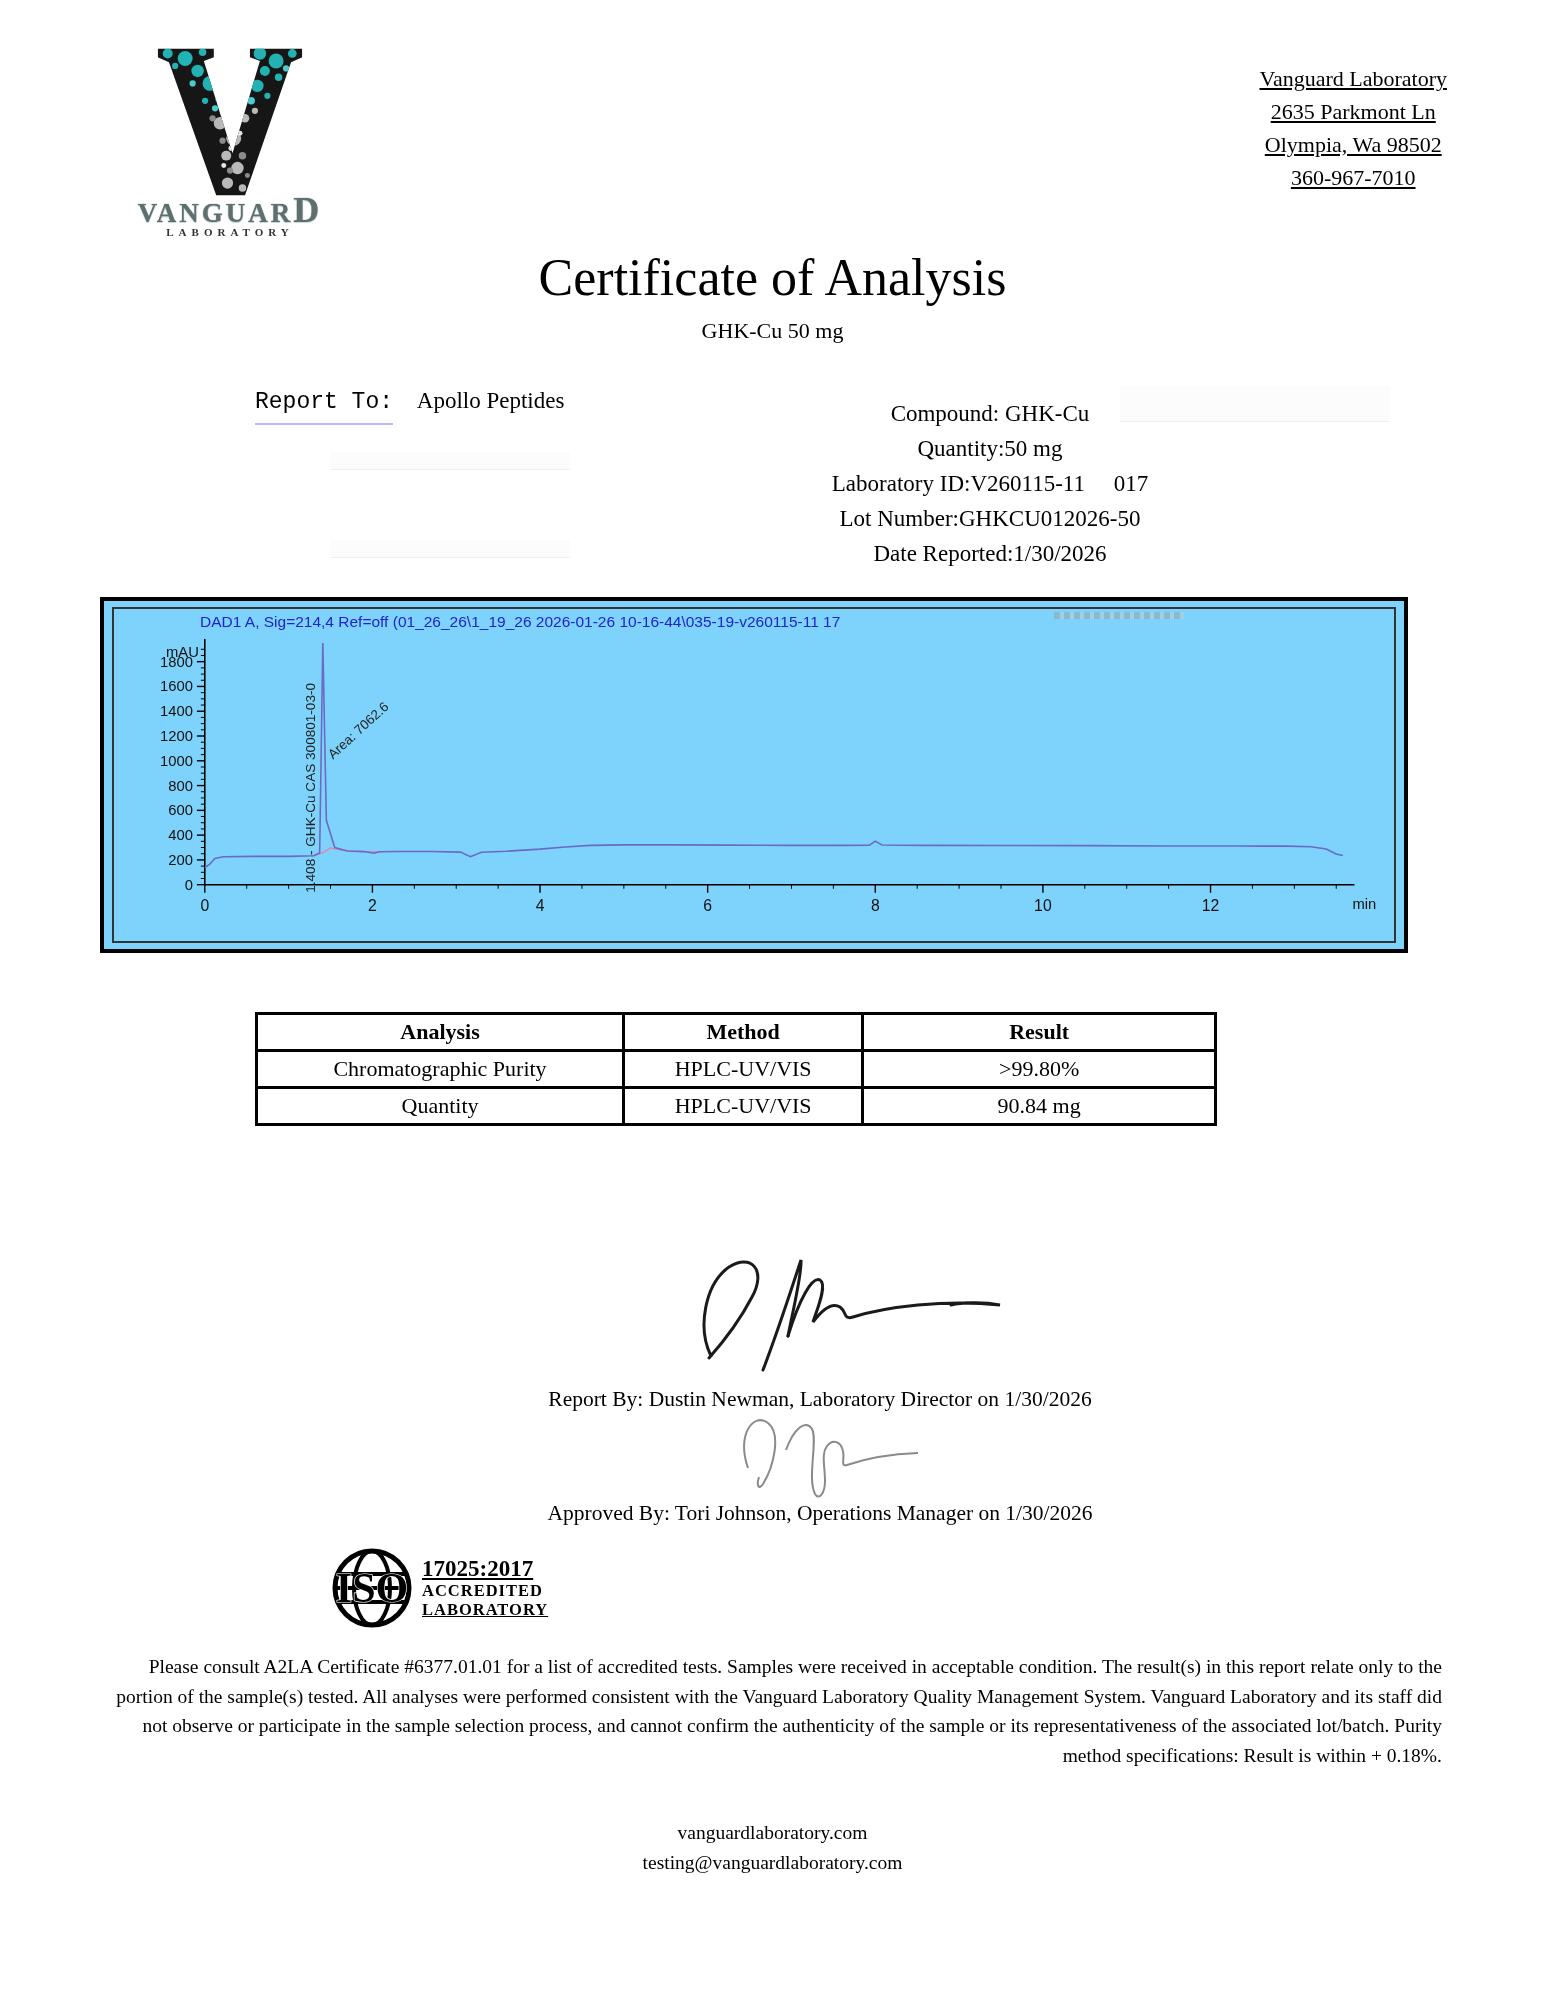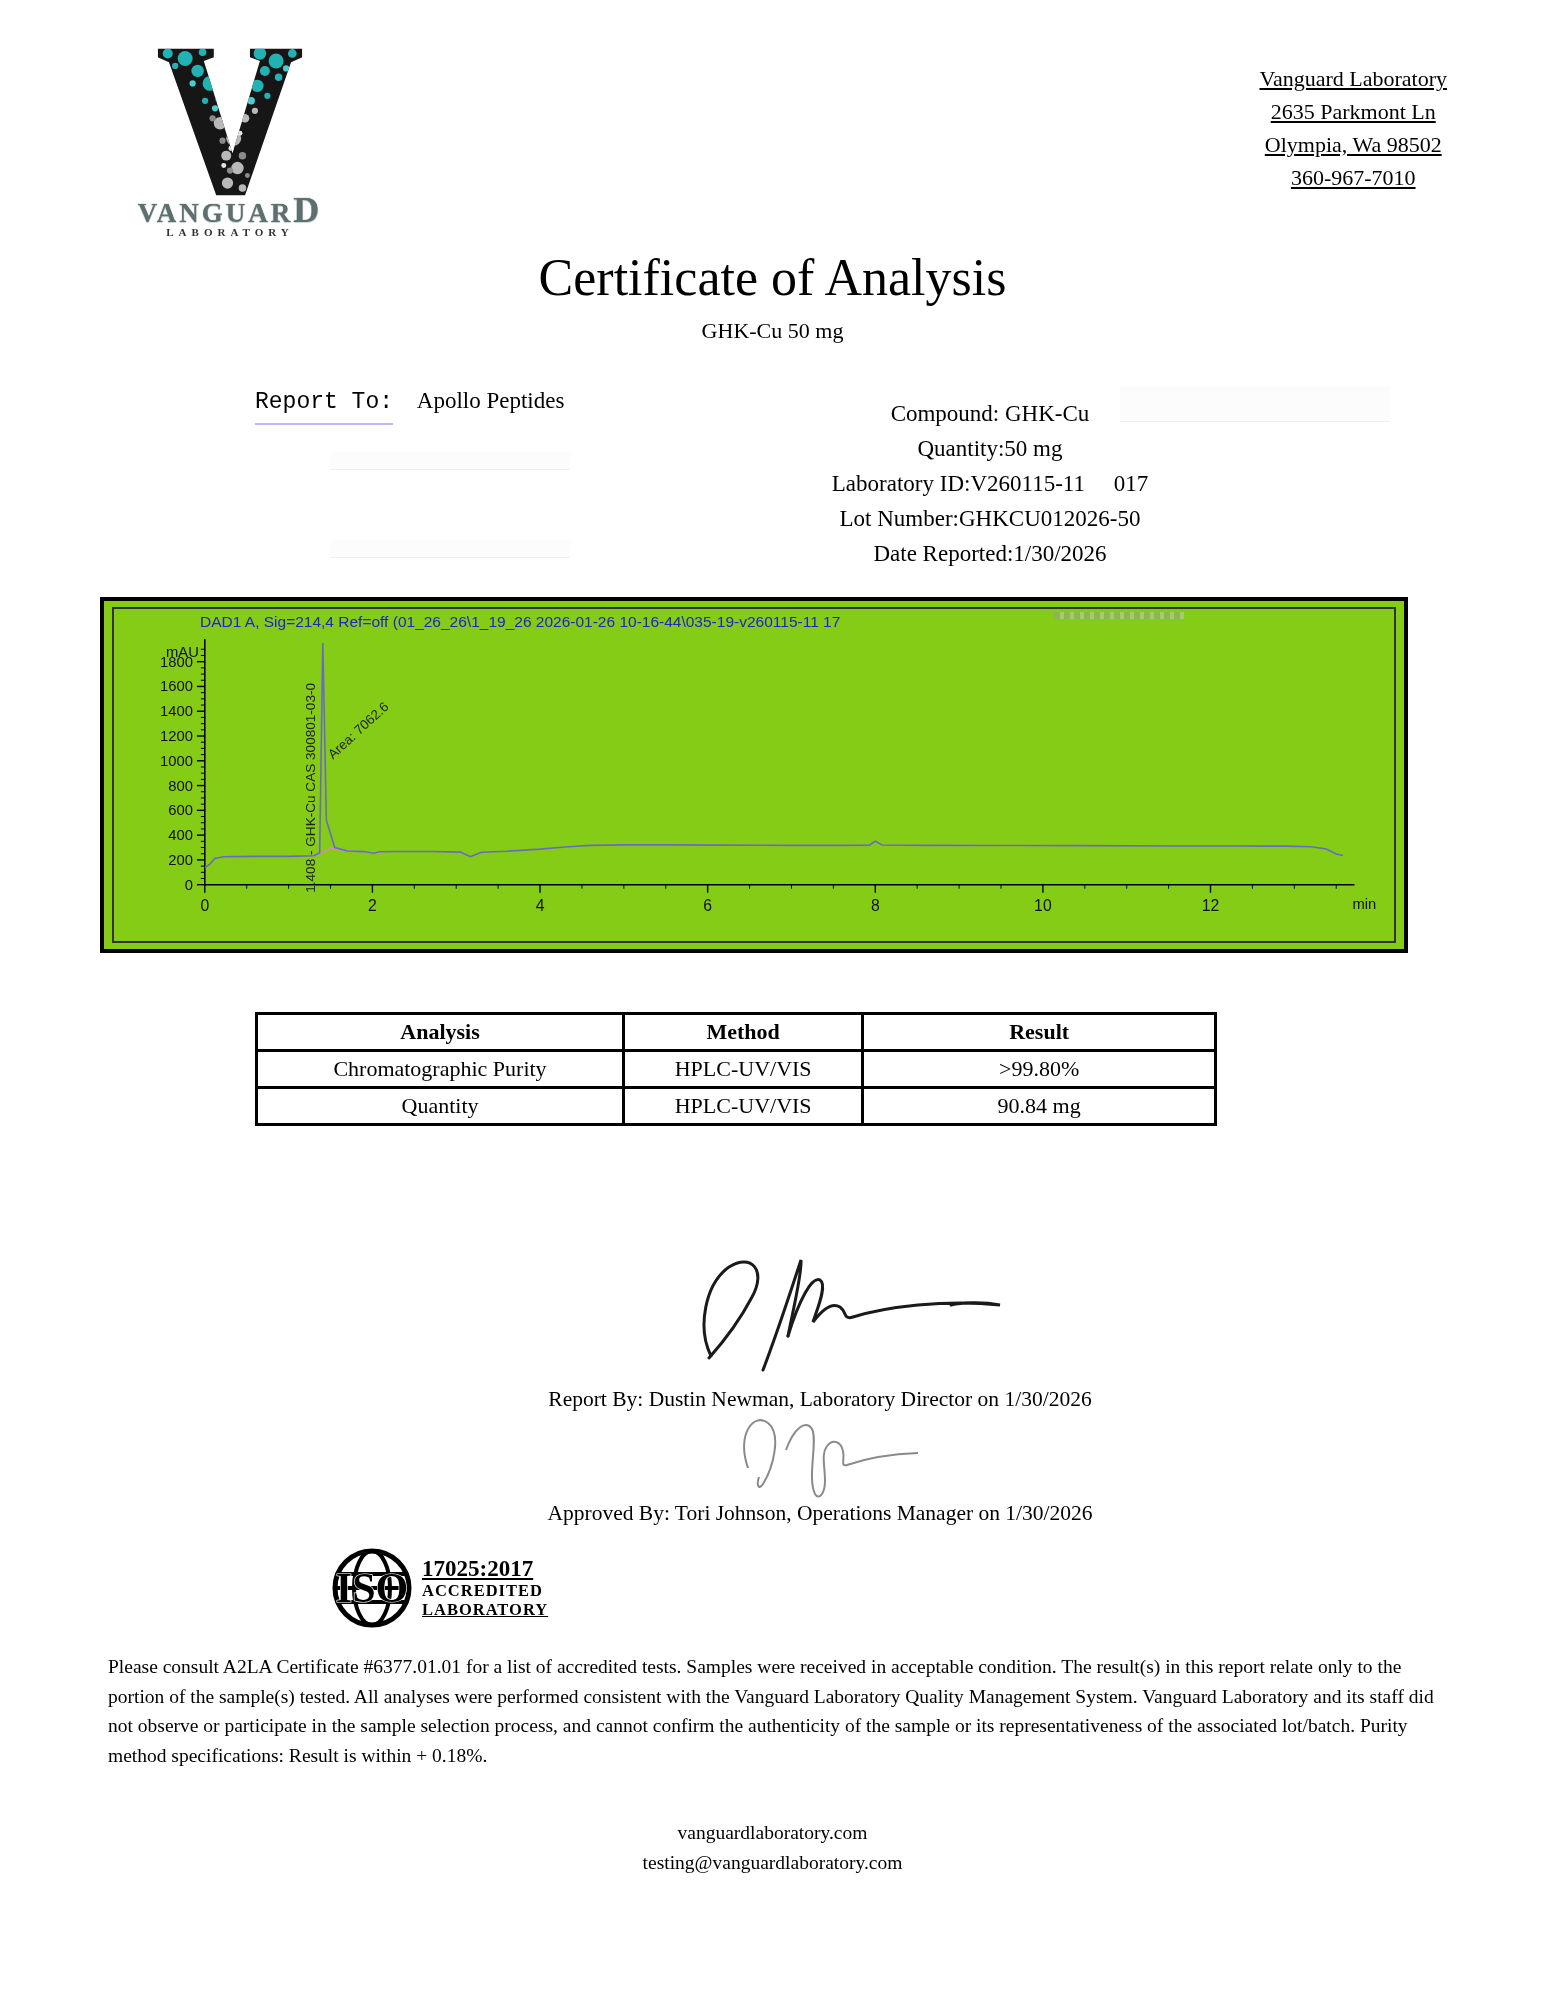--- a/index.html
+++ b/index.html
@@ -22,21 +22,21 @@
   .subtitle { position:absolute; left:0; right:0; top:318px; text-align:center; font-size:22px; }
   
   .report-to { position:absolute; left:255px; top:388px; font-size:23px; }
   .report-to .lbl { border-bottom:2px solid #c4b5fd; padding-bottom:8px;font-family:Liberation Mono, monospace; }
   .report-to .val { margin-left:18px; }
   .info-block { position:absolute; left:770px; top:396px; width:440px; text-align:center;
     font-size:23px; line-height:35px; }
   .ghost { position:absolute; background:#fcfcfc; border-bottom:1px solid #f0f0f0; }
   
   .chart-frame { position:absolute; left:100px; top:597px; width:1308px; height:356px;
-    border:4px solid #000; background:#84cc16; padding:6px 8px; }
+    border:4px solid #000; background:#7dd3fc; padding:6px 8px; }
   .chart-inner { width:100%; height:100%; border:2px solid #333; position:relative; padding:4px 6px 0 6px; }
   .chart-title { color:#2323c8; font-family:"Liberation Sans", sans-serif; font-size:15.5px;
     padding-left:80px; white-space:nowrap; overflow:hidden; }
   .smudge { position:absolute; right:210px; top:3px; width:130px; height:7px;
     background:repeating-linear-gradient(90deg,#999 0 6px,#ccc 6px 10px); opacity:.45; }
   .chart-inner svg { display:block; width:100%; height:300px;
     font-family:"Liberation Sans", sans-serif; }
   
   .results { position:absolute; left:255px; top:1012px; width:962px; border-collapse:collapse;padding-left:36px; }
   .results th, .results td { border:3px solid #000; text-align:center; font-size:22px; padding:4px 6px; }
@@ -47,21 +47,21 @@
   .sig2 { position:absolute; left:728px; top:1406px; }
   .sig-caption { position:absolute; left:450px; width:740px; text-align:center; font-size:21.5px;margin-top:9px; }
   .cap1 { top:1378px; } .cap2 { top:1492px; }
   
   .iso { position:absolute; left:330px; top:1546px; display:flex; align-items:center; }
   .iso-text { margin-left:8px; font-family:"Liberation Serif", serif; line-height:1.15; }
   .iso-cert { font-size:23px; font-weight:bold; text-decoration:underline; }
   .iso-l1 { font-size:16.5px; font-weight:bold; letter-spacing:1px; }
   .iso-l2 { font-size:16.5px; font-weight:bold; letter-spacing:1px; text-decoration:underline; }
   
-  .disclaimer { position:absolute; left:108px; width:1334px; top:1652px; text-align:left;
+  .disclaimer { position:absolute; left:108px; width:1334px; top:1652px; text-align:right;
     font-size:19.5px; line-height:29.5px; }
   .footer { position:absolute; left:0; right:0; top:1818px; text-align:center; font-size:19.5px; line-height:30px; }
 </style>
 </head>
 <body>
 
 <div class="page">
 
   <div class="logo">
     <svg width="150" height="152" viewBox="0 0 120 122">

